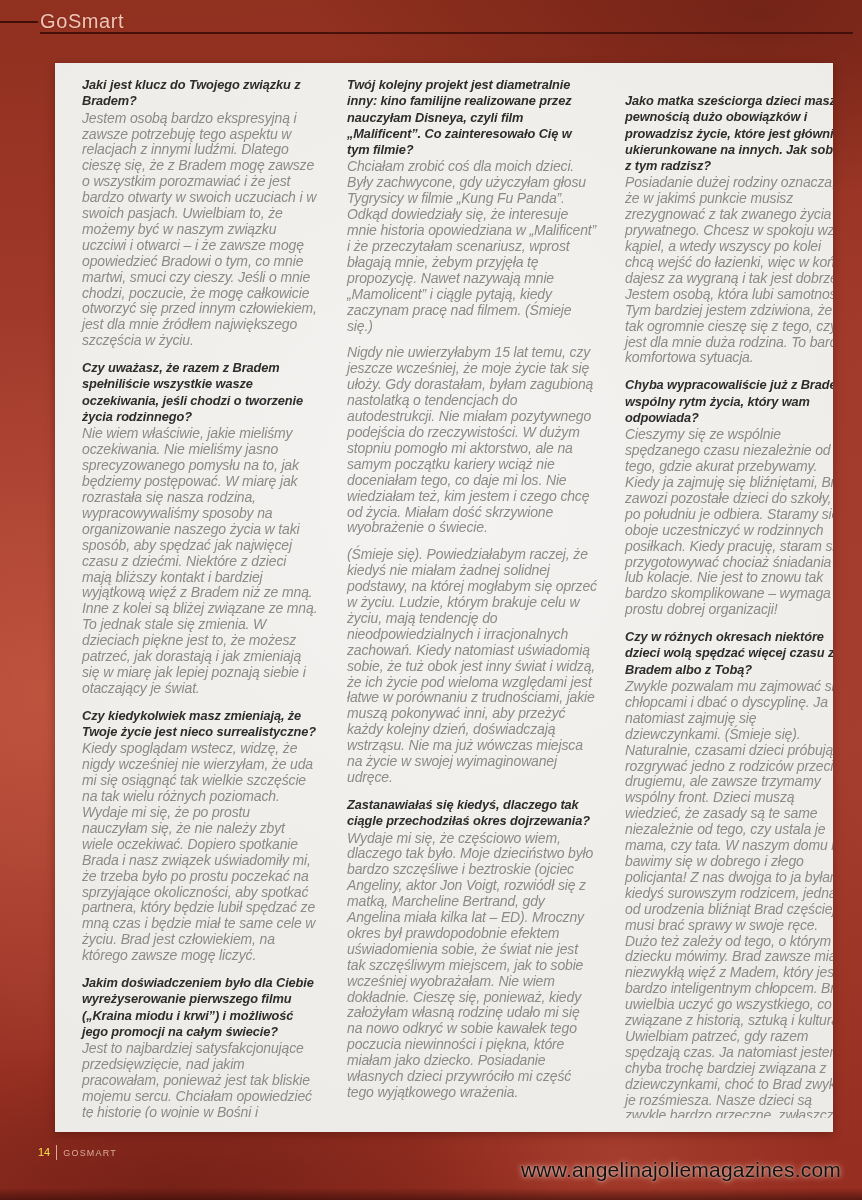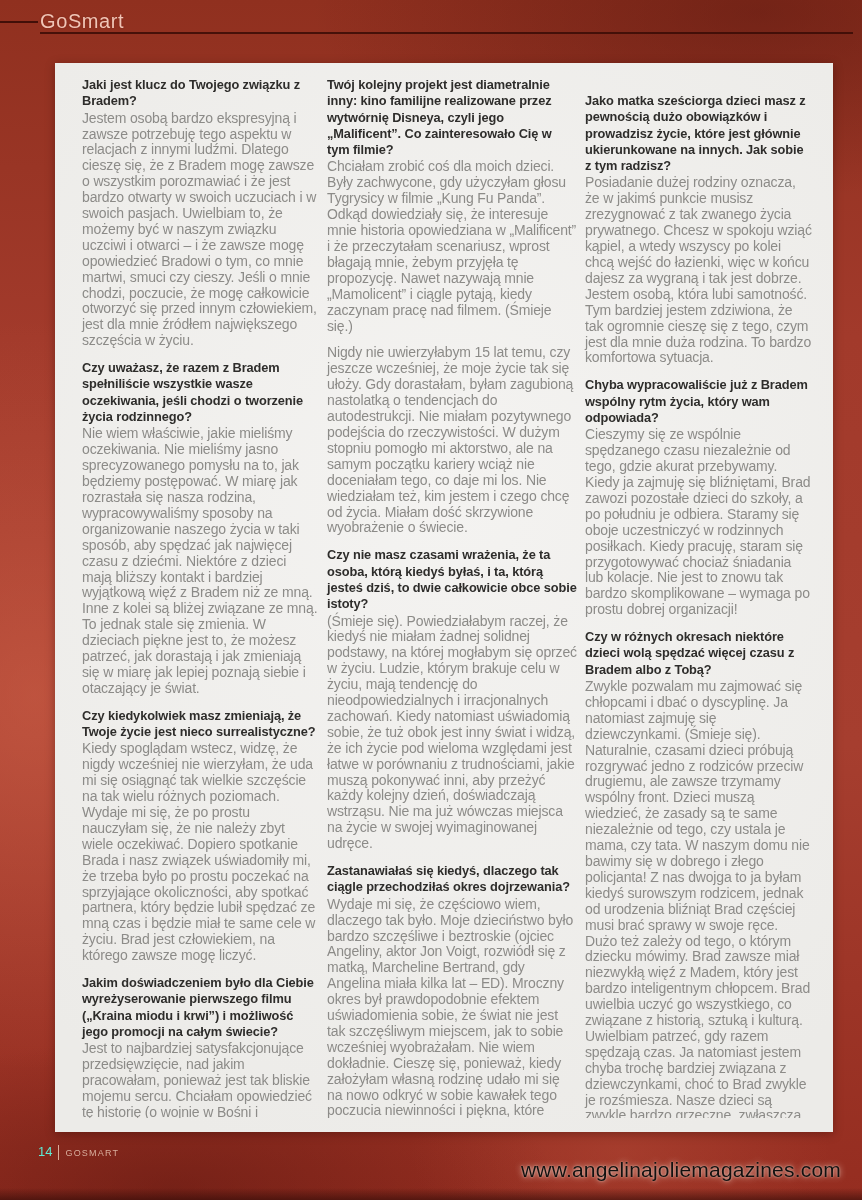--- a/index.html
+++ b/index.html
@@ -40,23 +40,23 @@
   }
 
   
   .page {
     position: absolute; left: 55px; top: 63px; width: 778px; height: 1069px;
     background: #f1f0ee;
     background-image: radial-gradient(ellipse 600px 700px at 50% 40%, #f4f3f1, #ecebe8);
     box-shadow: 0 2px 9px rgba(40,8,4,0.35);
   }
   .columns {
-    display: flex; gap: 8px;
+    display: flex; gap: 28px;
     padding: 14px 1px 0 27px;
-    height: 1055px; overflow: hidden;
+    height: 1055px; overflow: hidden; font-style: italic;
   }
   .col { flex: 0 0 auto; }
   .col-1 { width: 237px; }
   .col-2 { width: 250px; }
   .col-3 { width: 228px; margin-top: 16px; }
 
   .qa + .qa { margin-top: 11px; }
   .q {
     margin: 0 0 1px 0;
     font-size: 12.8px; line-height: 16.3px; font-weight: bold;
@@ -66,21 +66,21 @@
     margin: 0;
     font-size: 14px; line-height: 15.9px; font-weight: normal;
     letter-spacing: -0.15px; color: #8c8b88;
   }
 
   
   .footer {
     position: absolute; left: 38px; top: 1143px;
     display: flex; align-items: center;
   }
-  .page-number { font-size: 13px; color: #5eead4; }
+  .page-number { font-size: 11px; color: #fde047; }
   .footer-divider { width: 1px; height: 15px; background: #dbab9a; margin: 2px 6px 0 6px; }
   .magazine-name { font-size: 9px; letter-spacing: 1.2px; color: #d9ad9c; padding-top: 3px; }
 
   
   .watermark {
     position: absolute; right: 21px; top: 1158px;
     font-size: 21px; font-weight: normal; letter-spacing: 0.2px;
     color: #131110;
     text-shadow: 0 0 6px rgba(255,238,226,0.85), 0 0 2px rgba(255,238,226,0.6);
     text-align: right;
@@ -110,28 +110,27 @@
         <p class="a">Kiedy spoglądam wstecz, widzę, że nigdy wcześniej nie wierzyłam, że uda mi się osiągnąć tak wielkie szczęście na tak wielu różnych poziomach. Wydaje mi się, że po prostu nauczyłam się, że nie należy zbyt wiele oczekiwać. Dopiero spotkanie Brada i nasz związek uświadomiły mi, że trzeba było po prostu poczekać na sprzyjające okoliczności, aby spotkać partnera, który będzie lubił spędzać ze mną czas i będzie miał te same cele w życiu. Brad jest człowiekiem, na którego zawsze mogę liczyć.</p>
       </div>
       <div class="qa">
         <p class="q">Jakim doświadczeniem było dla Ciebie wyreżyserowanie pierwszego filmu („Kraina miodu i krwi”) i możliwość jego promocji na całym świecie?</p>
         <p class="a">Jest to najbardziej satysfakcjonujące przedsięwzięcie, nad jakim pracowałam, ponieważ jest tak bliskie mojemu sercu. Chciałam opowiedzieć tę historię (o wojnie w Bośni i Hercegowinie), aby uświadomić widzom, jak wielki ból i zniszczenie powodują konflikty tego rodzaju. Uważam, że każdy powinien wnosić własny wkład w zapobieganie wojnom i cierpieniu będącemu ich skutkiem.</p>
       </div>
     </div>
 
     <div class="col col-2">
       <div class="qa">
-        <p class="q">Twój kolejny projekt jest diametralnie inny: kino familijne realizowane przez wytwórnię Disneya, czyli jego „Malificent”. Co zainteresowało Cię w tym filmie?</p>
+        <p class="q">Twój kolejny projekt jest diametralnie inny: kino familijne realizowane przez nauczyłam Disneya, czyli film „Malificent”. Co zainteresowało Cię w tym filmie?</p>
         <p class="a">Chciałam zrobić coś dla moich dzieci. Były zachwycone, gdy użyczyłam głosu Tygrysicy w filmie „Kung Fu Panda”. Odkąd dowiedziały się, że interesuje mnie historia opowiedziana w „Malificent” i że przeczytałam scenariusz, wprost błagają mnie, żebym przyjęła tę propozycję. Nawet nazywają mnie „Mamolicent” i ciągle pytają, kiedy zaczynam pracę nad filmem. (Śmieje się.)</p>
       </div>
       <div class="qa">
         <p class="a">Nigdy nie uwierzyłabym 15 lat temu, czy jeszcze wcześniej, że moje życie tak się ułoży. Gdy dorastałam, byłam zagubioną nastolatką o tendencjach do autodestrukcji. Nie miałam pozytywnego podejścia do rzeczywistości. W dużym stopniu pomogło mi aktorstwo, ale na samym początku kariery wciąż nie doceniałam tego, co daje mi los. Nie wiedziałam też, kim jestem i czego chcę od życia. Miałam dość skrzywione wyobrażenie o świecie.</p>
       </div>
       <div class="qa">
-        <p class="q">Czy nie masz czasami wrażenia, że ta osoba, którą kiedyś byłaś, i ta, którą jesteś dziś, to dwie całkowicie obce sobie istoty?</p>
         <p class="a">(Śmieje się). Powiedziałabym raczej, że kiedyś nie miałam żadnej solidnej podstawy, na której mogłabym się oprzeć w życiu. Ludzie, którym brakuje celu w życiu, mają tendencję do nieodpowiedzialnych i irracjonalnych zachowań. Kiedy natomiast uświadomią sobie, że tuż obok jest inny świat i widzą, że ich życie pod wieloma względami jest łatwe w porównaniu z trudnościami, jakie muszą pokonywać inni, aby przeżyć każdy kolejny dzień, doświadczają wstrząsu. Nie ma już wówczas miejsca na życie w swojej wyimaginowanej udręce.</p>
       </div>
       <div class="qa">
         <p class="q">Zastanawiałaś się kiedyś, dlaczego tak ciągle przechodziłaś okres dojrzewania?</p>
         <p class="a">Wydaje mi się, że częściowo wiem, dlaczego tak było. Moje dzieciństwo było bardzo szczęśliwe i beztroskie (ojciec Angeliny, aktor Jon Voigt, rozwiódł się z matką, Marcheline Bertrand, gdy Angelina miała kilka lat – ED). Mroczny okres był prawdopodobnie efektem uświadomienia sobie, że świat nie jest tak szczęśliwym miejscem, jak to sobie wcześniej wyobrażałam. Nie wiem dokładnie. Cieszę się, ponieważ, kiedy założyłam własną rodzinę udało mi się na nowo odkryć w sobie kawałek tego poczucia niewinności i piękna, które miałam jako dziecko. Posiadanie własnych dzieci przywróciło mi część tego wyjątkowego wrażenia.</p>
       </div>
     </div>
 
     <div class="col col-3">
       <div class="qa">

